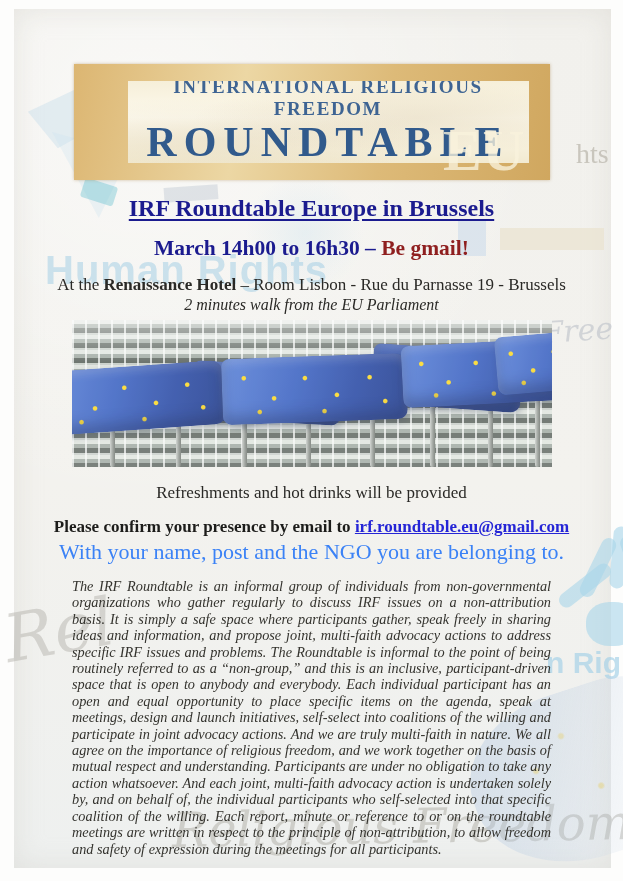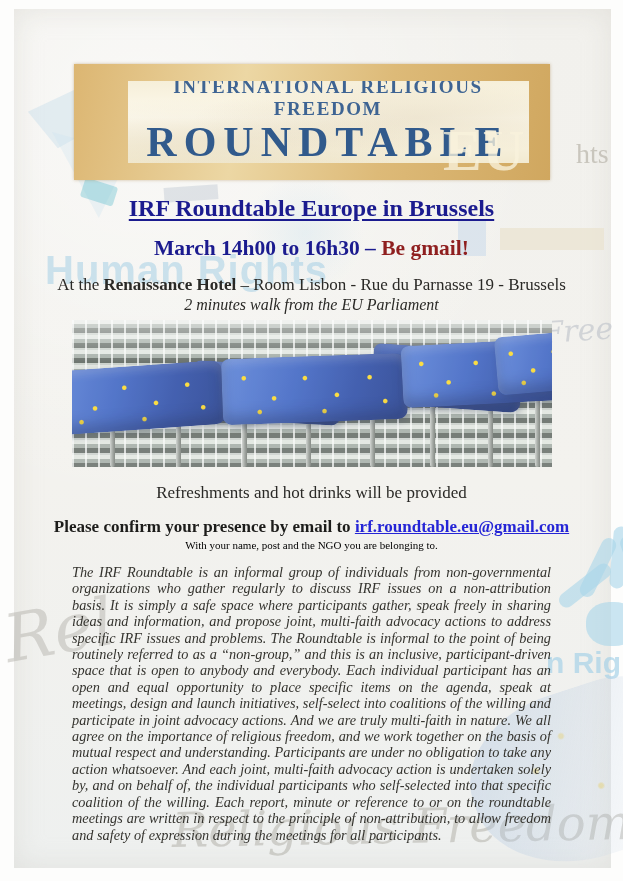--- a/index.html
+++ b/index.html
@@ -109,21 +109,21 @@
           radial-gradient(circle at 18% 35%, #ecc622 1.6px, rgba(236,198,34,0) 2.6px),
           radial-gradient(circle at 42% 65%, #ecc622 1.6px, rgba(236,198,34,0) 2.6px),
           radial-gradient(circle at 68% 38%, #ecc622 1.6px, rgba(236,198,34,0) 2.6px),
           radial-gradient(circle at 85% 70%, #ecc622 1.6px, rgba(236,198,34,0) 2.6px),
           linear-gradient(105deg,#3a5cb4 0%,#2c4a9e 45%,#1d3680 100%);}
   .photo-haze{position:absolute;inset:0;background:rgba(255,255,255,0.12);}
 
   .refreshments{font-size:17px;margin:16px 0 0;color:#2a2926;}
   .confirm{font-size:17px;font-weight:bold;color:#1c1c1a;margin:14px 0 0;}
   .email-link{color:#2525d6;text-decoration:underline;font-weight:bold;cursor:pointer;}
-  .confirm-note{font-size:11px;margin:2px 0 13px;color:#000000;}
+  .confirm-note{font-size:22px;margin:2px 0 13px;color:#3b82f6;}
 
   .about{width:479px;margin:10px auto 0;text-align:justify;font-style:italic;
         font-size:14.3px;line-height:16.4px;color:#34332e;}
 </style>
 </head>
 <body>
 
 <div class="page">
   <div class="paper-bg"></div>
 

